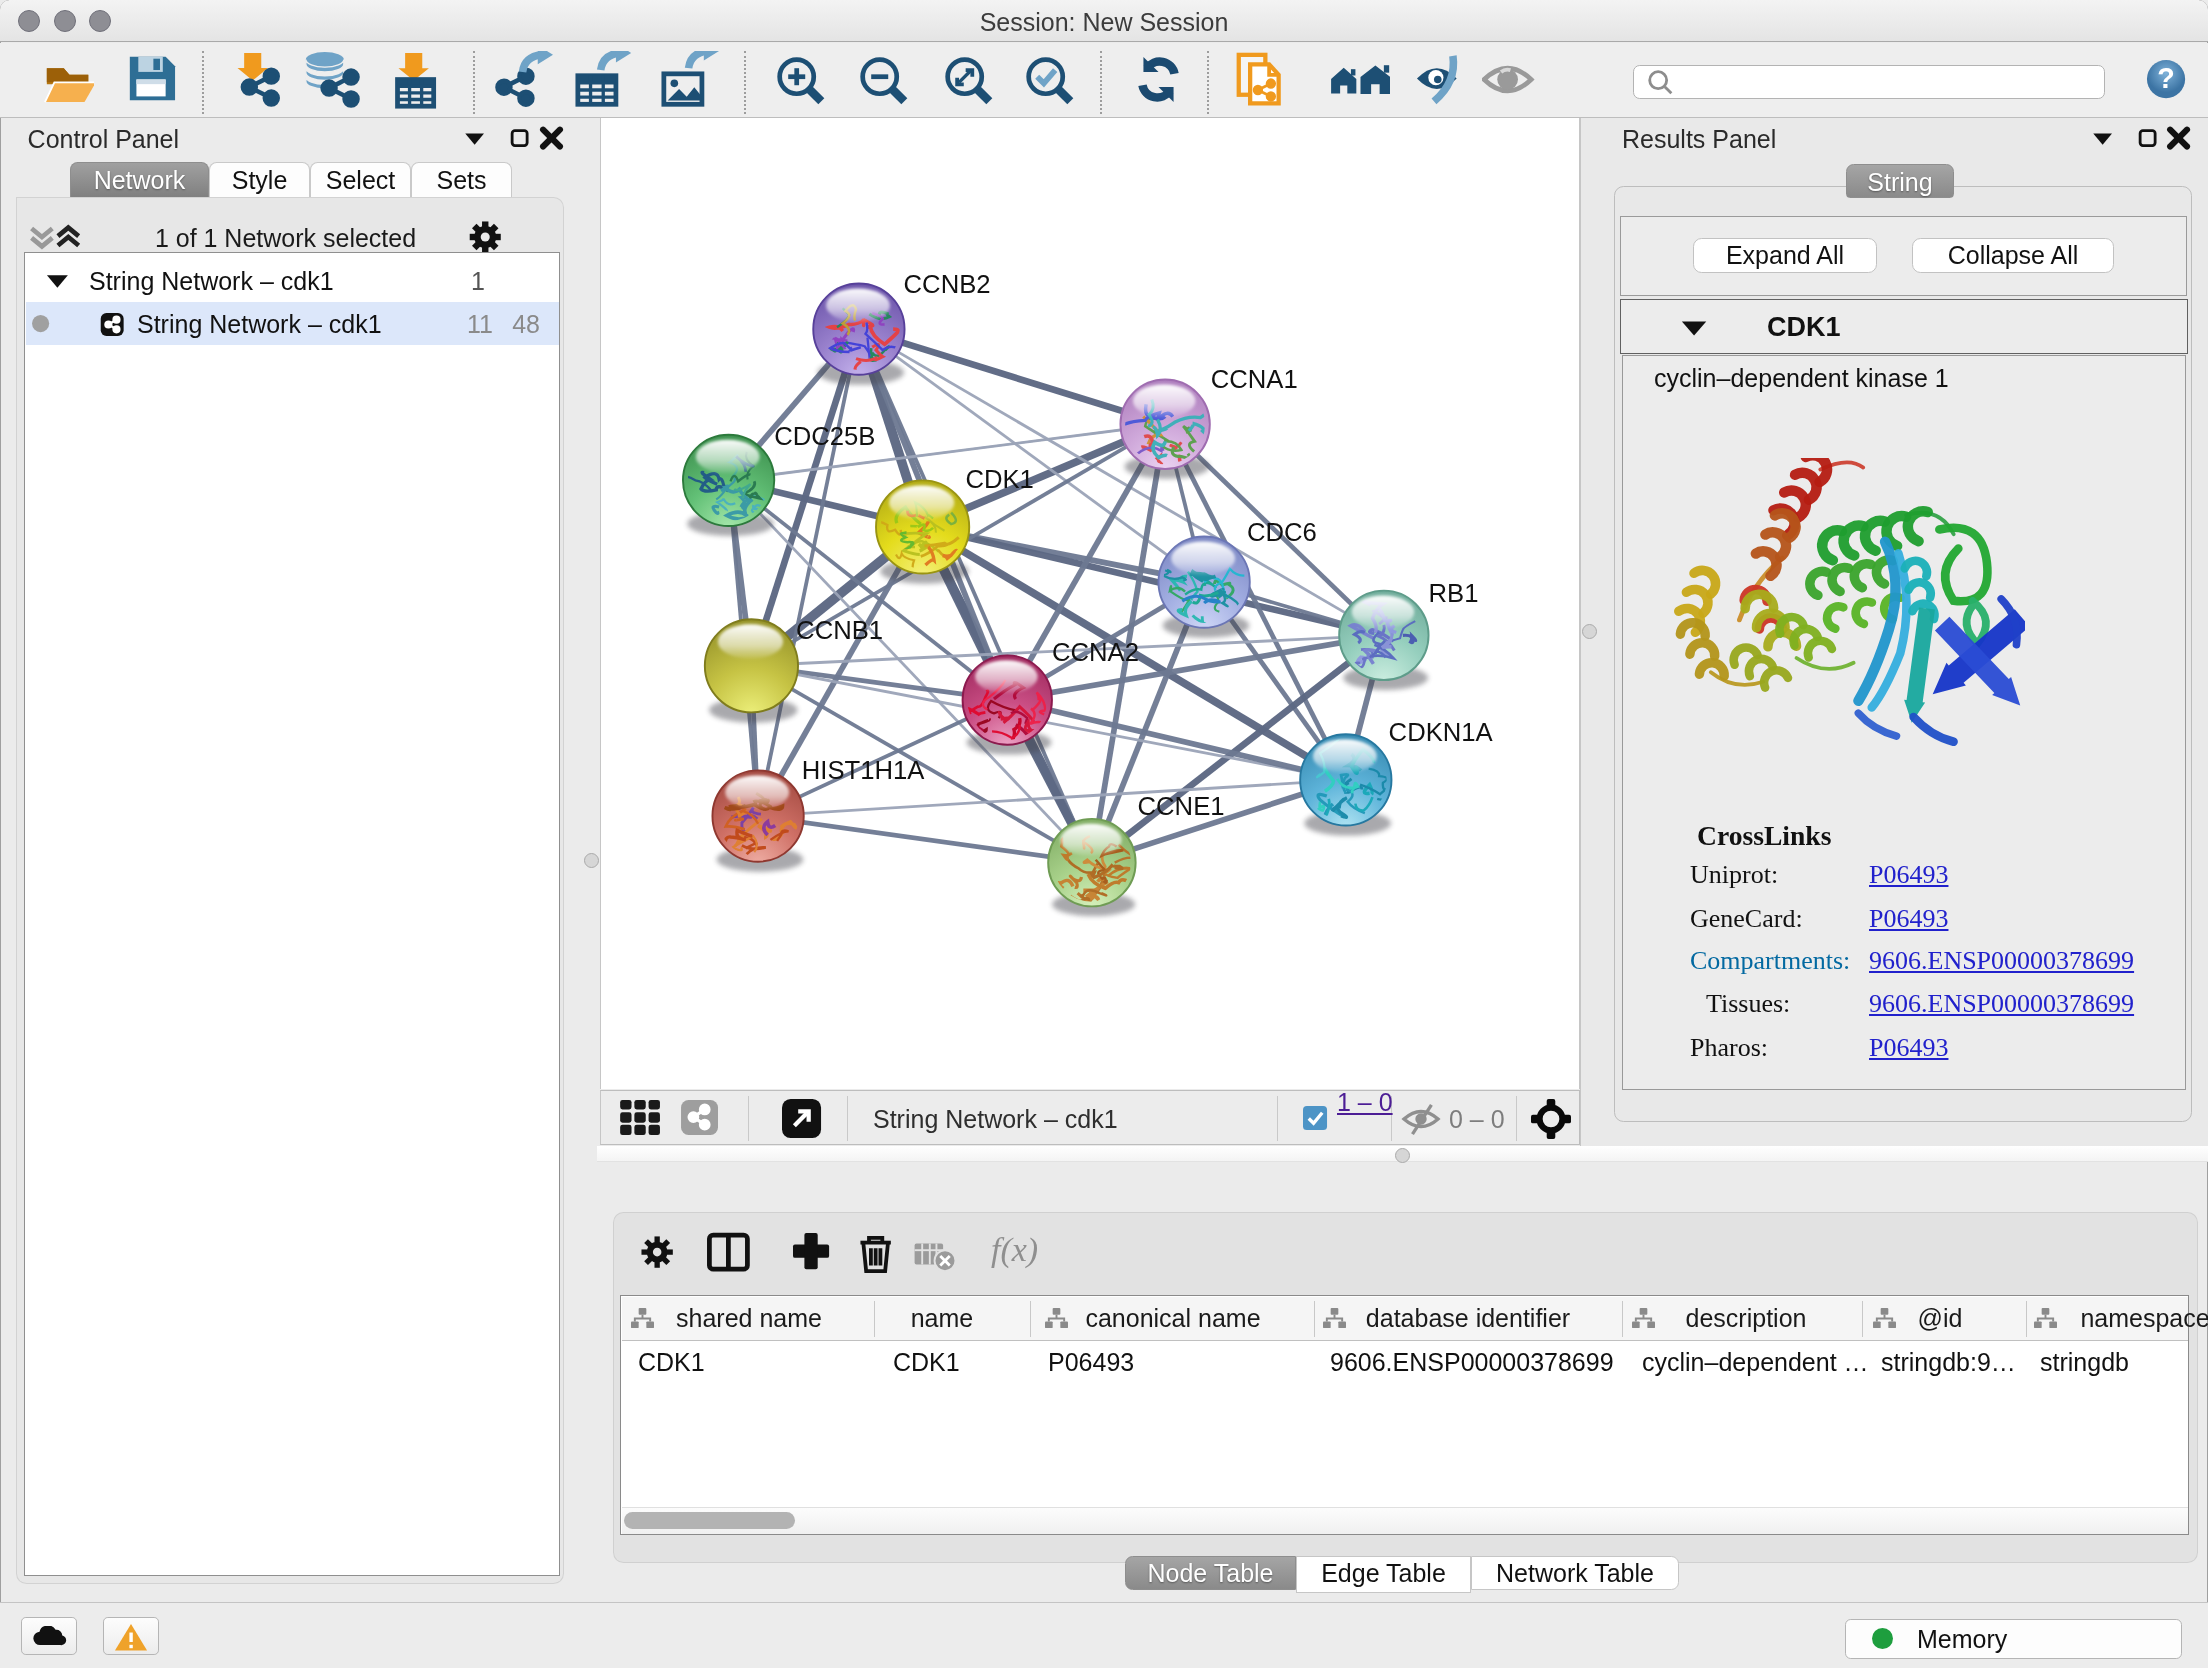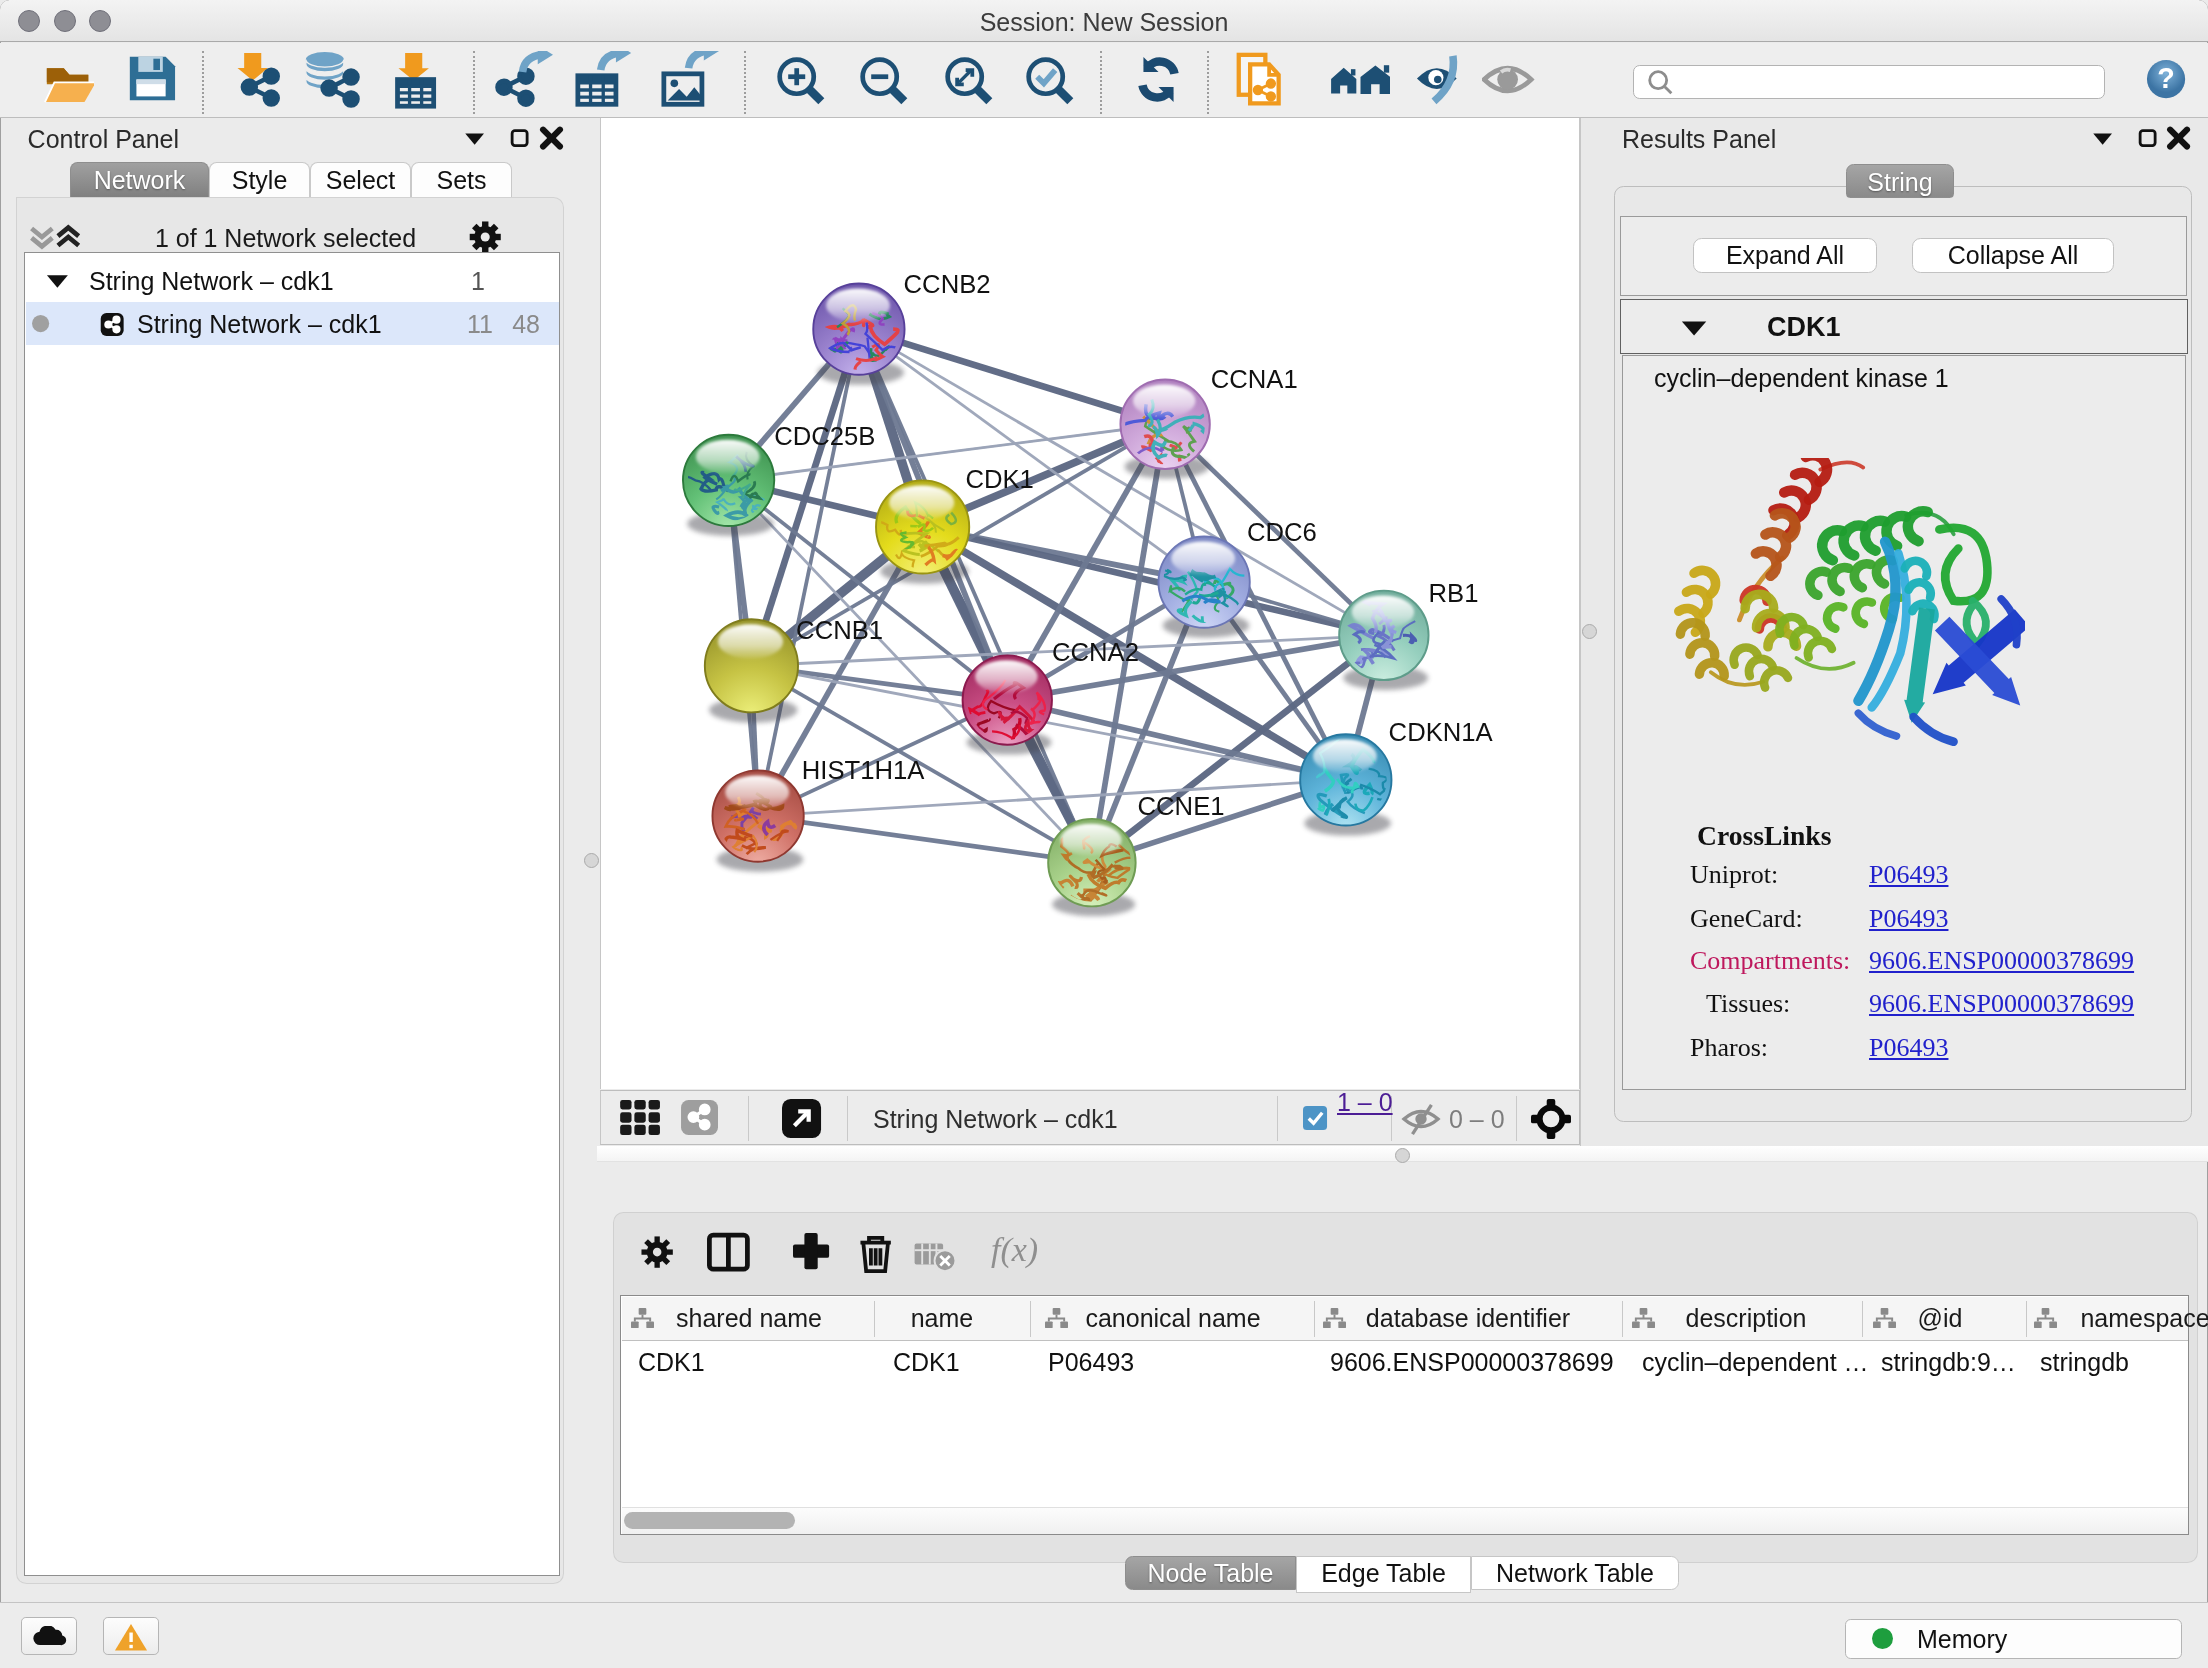--- a/index.html
+++ b/index.html
@@ -818,21 +818,21 @@
       <path d="M280.4 181.2 L342.8 246.7 L340.5 249.0 L370.0 260.0 L360.4 230.0 L358.0 232.2 L295.6 166.8 Z" fill="#2a4cd4" opacity="0.95"></path>
       <path d="M350 148 Q370 168 366 196" fill="none" stroke="#2040c8" stroke-width="8" opacity="0.95" stroke-linecap="round"></path>
       <path d="M258 272 Q276 292 300 298" fill="none" stroke="#2050c8" stroke-width="9" opacity="0.95" stroke-linecap="round"></path>
       <path d="M200 268 Q215 285 240 292" fill="none" stroke="#3060d0" stroke-width="8" opacity="0.95" stroke-linecap="round"></path>
     </svg>
     <div class="abs serif" style="left:1666px;top:820px;font-size:27.6px;font-weight:bold;color:#111;margin-left:31px;">CrossLinks</div>
     <div class="abs serif" style="left:1690px;top:860px;font-size:26px;color:#111;">Uniprot:</div>
     <div class="abs serif link" style="left:1869px;top:860px;font-size:26px;">P06493</div>
     <div class="abs serif" style="left:1690px;top:904px;font-size:26px;color:#111;">GeneCard:</div>
     <div class="abs serif link" style="left:1869px;top:904px;font-size:26px;">P06493</div>
-    <div class="abs serif" style="left:1690px;top:946px;font-size:26px;color:#be185d;">Compartments:</div>
+    <div class="abs serif" style="left:1690px;top:946px;font-size:26px;color:#0369a1;">Compartments:</div>
     <div class="abs serif link" style="left:1869px;top:946px;font-size:26px;">9606.ENSP00000378699</div>
     <div class="abs serif" style="left:1690px;top:989px;font-size:26px;color:#111;margin-left:16px;">Tissues:</div>
     <div class="abs serif link" style="left:1869px;top:989px;font-size:26px;">9606.ENSP00000378699</div>
     <div class="abs serif" style="left:1690px;top:1033px;font-size:26px;color:#111;">Pharos:</div>
     <div class="abs serif link" style="left:1869px;top:1033px;font-size:26px;">P06493</div>
     <div class="abs" style="left:584px;top:853px;width:15px;height:15px;border-radius:50%;background:#d6d6d6;border:1px solid #aaa;"></div>
     <div class="abs" style="left:1582px;top:624px;width:15px;height:15px;border-radius:50%;background:#d6d6d6;border:1px solid #aaa;"></div>
     <div class="abs" style="left:1395px;top:1148px;width:15px;height:15px;border-radius:50%;background:#d6d6d6;border:1px solid #aaa;"></div>
     <div class="abs" style="left:623px;top:1234px;font-size:25px;color:#2a2a2a;">Table Panel</div>
     <div class="abs" style="left:614px;top:1213px;width:1583px;height:349px;background:#e2e2e2;border-radius:9.5px;box-shadow:0 0 0 1px #d0d0d0;"></div>

